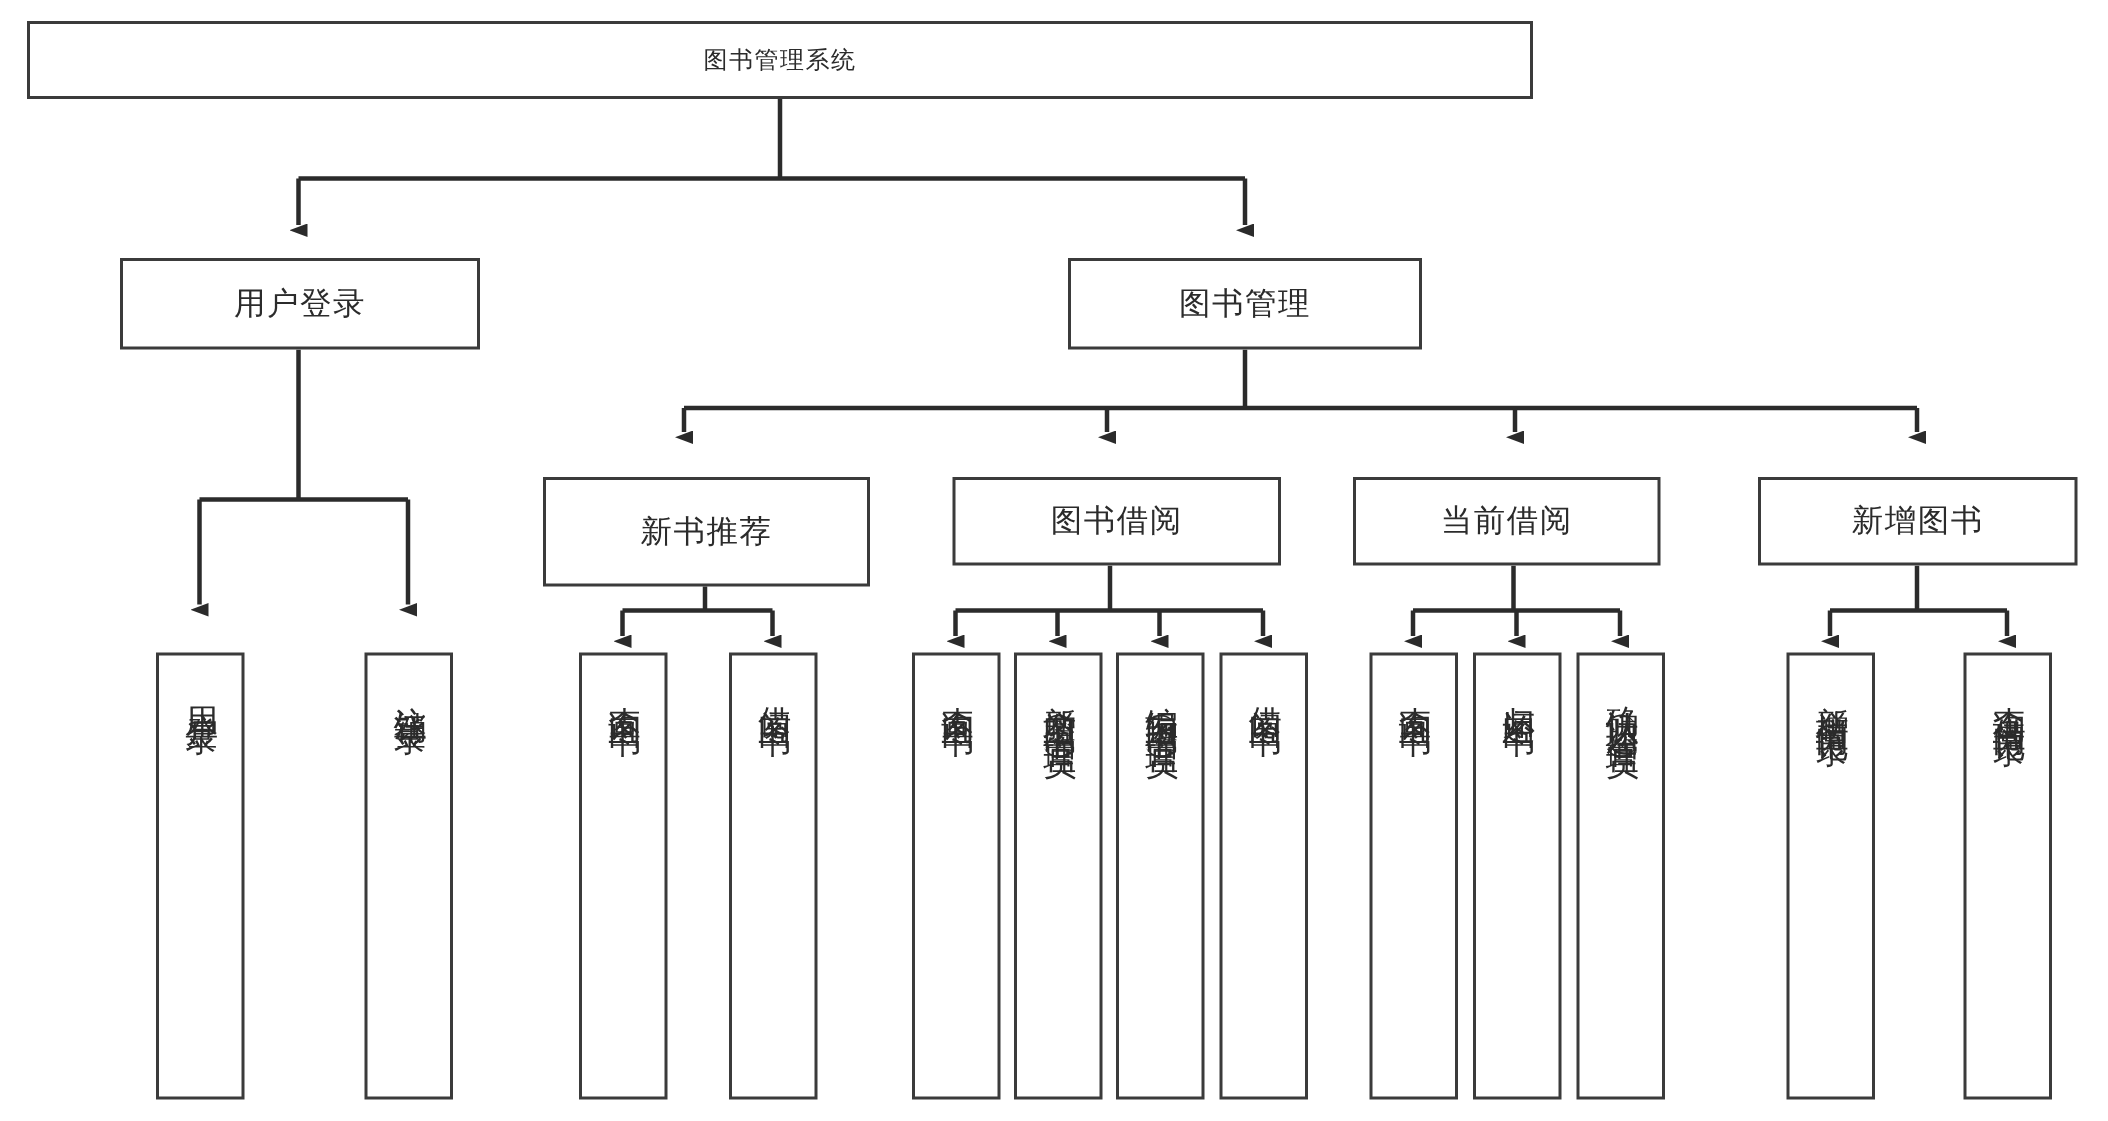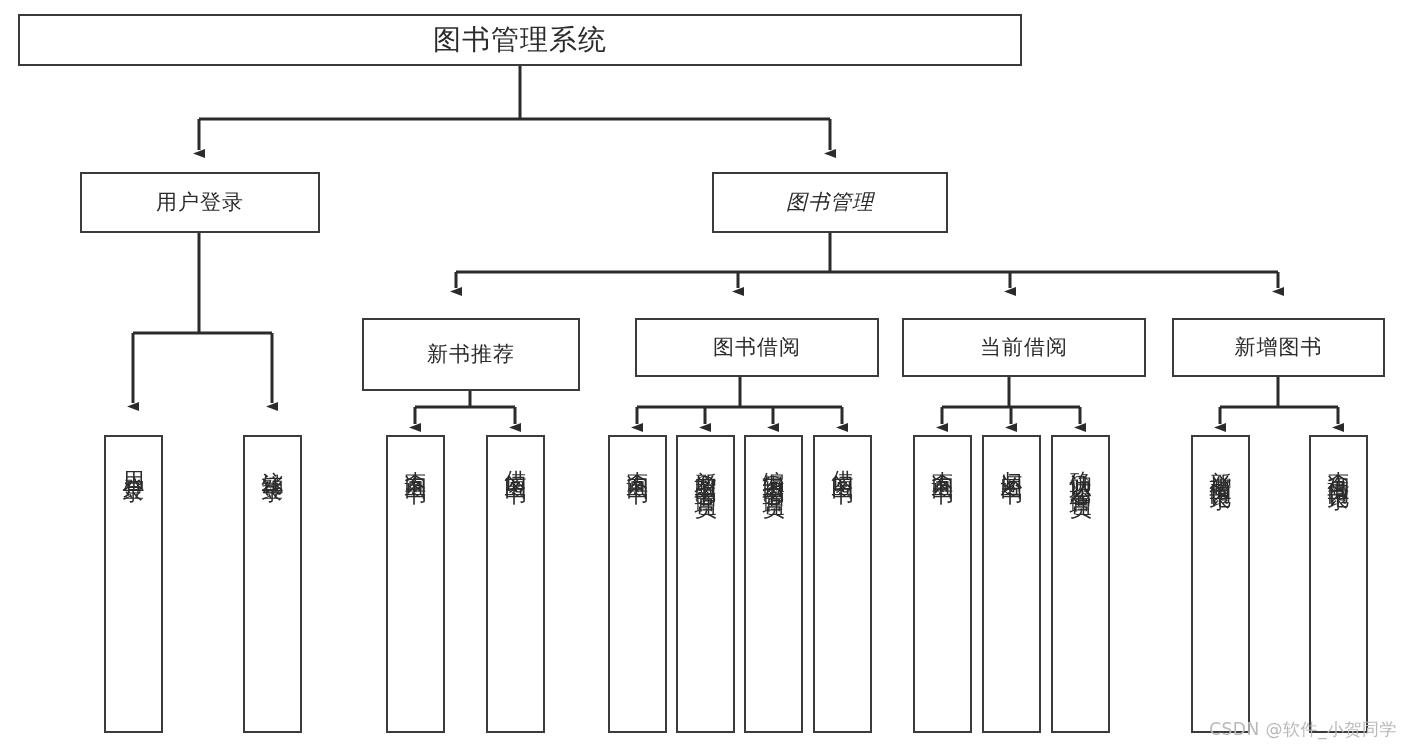--- a/index.html
+++ b/index.html
@@ -21,21 +21,21 @@
     color:#1b1b1b;
   }
   .node .lbl{
     display:block;
     text-align:center;
     line-height:1.18;
     white-space:nowrap;
     color:#2b2b2b;
   }
   .node.horiz .lbl{font-size:21px;letter-spacing:1px;}
-  .node.root .lbl{font-size:28px;letter-spacing:1px;}
+  .node.root .lbl{font-size:16px;letter-spacing:1px;}
   .node.vert{align-items:flex-start;padding-top:16px;}
   .node.vert .lbl{
     writing-mode:vertical-rl;
     text-orientation:upright;
     font-size:22px;
     letter-spacing:4px;
     line-height:1;
   }
   .watermark{
     position:absolute;
@@ -103,33 +103,33 @@
   </svg>
 
   <div class="node root horiz" style="left:18px;top:14px;width:1004px;height:52px;">
     <span class="lbl">图书管理系统</span>
   </div>
 
   <div class="node horiz" style="left:80px;top:172px;width:240px;height:61px;">
     <span class="lbl">用户登录</span>
   </div>
 
-  <div class="node horiz" style="left:712px;top:172px;width:236px;height:61px;font-style:italic;">
+  <div class="node horiz" style="left:712px;top:172px;width:236px;height:61px;">
     <span class="lbl">图书管理</span>
   </div>
 
   <div class="node horiz" style="left:362px;top:318px;width:218px;height:73px;">
     <span class="lbl">新书推荐</span>
   </div>
 
-  <div class="node horiz" style="left:635px;top:318px;width:244px;height:59px;">
+  <div class="node horiz" style="left:635px;top:318px;width:219px;height:59px;">
     <span class="lbl">图书借阅</span>
   </div>
 
-  <div class="node horiz" style="left:902px;top:318px;width:244px;height:59px;">
+  <div class="node horiz" style="left:902px;top:318px;width:205px;height:59px;">
     <span class="lbl">当前借阅</span>
   </div>
 
   <div class="node horiz" style="left:1172px;top:318px;width:213px;height:59px;">
     <span class="lbl">新增图书</span>
   </div>
 
   <div class="node vert" style="left:104px;top:435px;width:59px;height:298px;">
     <span class="lbl">用户登录</span>
   </div>
@@ -175,15 +175,14 @@
   </div>
 
   <div class="node vert" style="left:1191px;top:435px;width:59px;height:298px;">
     <span class="lbl">新增借阅记录</span>
   </div>
 
   <div class="node vert" style="left:1309px;top:435px;width:59px;height:298px;">
     <span class="lbl">查询借阅记录</span>
   </div>
 
-  <div class="watermark">CSDN @软件_小贺同学</div>
 
 </div>
 
 </body></html>

